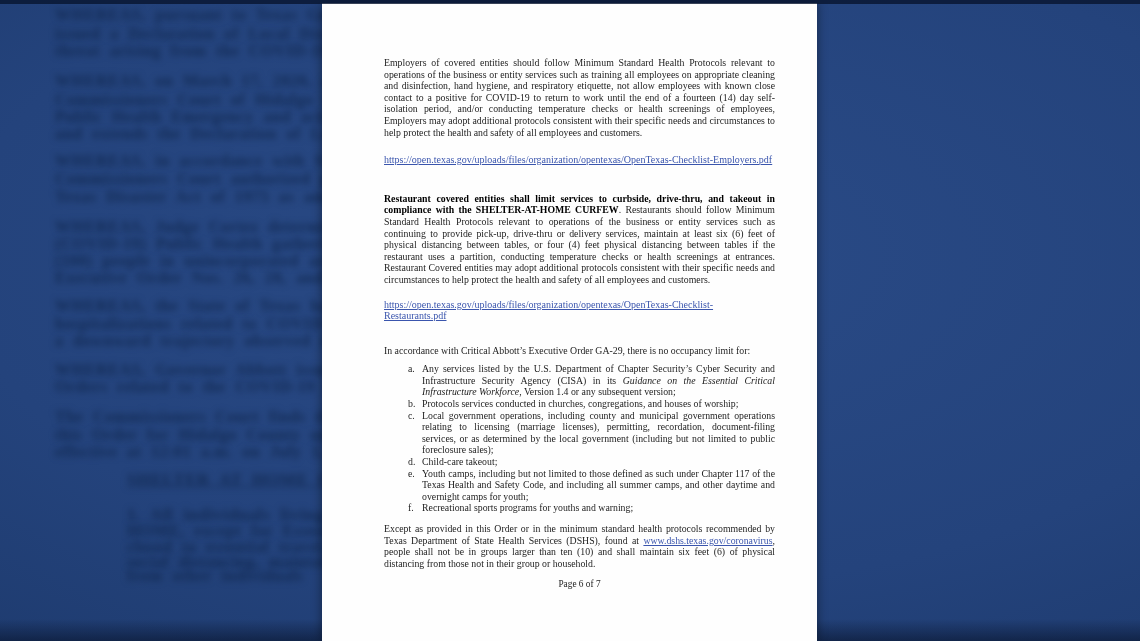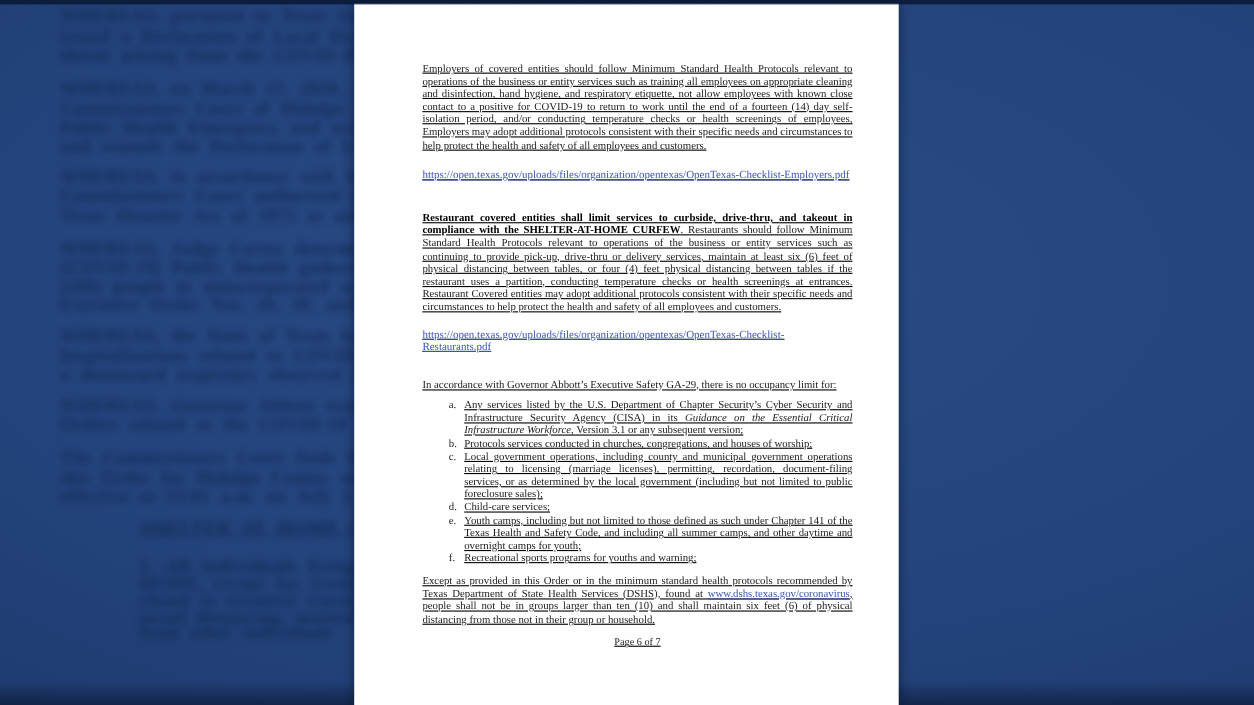--- a/index.html
+++ b/index.html
@@ -23,21 +23,20 @@
     position:absolute;font-weight:bold;color:#132b55;
     filter:blur(3.2px);white-space:nowrap;overflow:hidden;
     font-size:16px;letter-spacing:0.6px;word-spacing:5px;
   }
   .page{
     position:absolute;left:322px;top:3px;width:495px;height:638px;
     background:#fefefe;box-sizing:border-box;
     padding:54px 42px 0 62px;
     box-shadow:0 0 10px rgba(0,0,0,0.45);
     z-index:2;
-    text-decoration:underline;
   }
   .page p{margin:0;font-size:9.8px;line-height:11.6px;color:#1c1c1c;text-align:justify;}
   .page .nowrap{white-space:nowrap;text-align:left;}
   .b{font-weight:bold;color:#000;margin-top:28px;}
   .doc-link{
     display:block;font-size:10px;line-height:11.6px;
     color:#3a55ad;text-decoration:underline;cursor:pointer;
   }
   .inline-link{color:#3a55ad;text-decoration:underline;cursor:pointer;}
   .m-p1{margin-bottom:16px !important;}
@@ -97,37 +96,37 @@
   <div class="page">
 
     <p class="m-p1">Employers of covered entities should follow Minimum Standard Health Protocols relevant to operations of the business or entity services such as training all employees on appropriate cleaning and disinfection, hand hygiene, and respiratory etiquette, not allow employees with known close contact to a positive for COVID-19 to return to work until the end of a fourteen (14) day self-isolation period, and/or conducting temperature checks or health screenings of employees, Employers may adopt additional protocols consistent with their specific needs and circumstances to help protect the health and safety of all employees and customers.</p>
 
     <a class="doc-link m-l1">https://open.texas.gov/uploads/files/organization/opentexas/OpenTexas-Checklist-Employers.pdf</a>
 
     <p class="m-p2"><span class="b">Restaurant covered entities shall limit services to curbside, drive-thru, and takeout in compliance with the SHELTER-AT-HOME CURFEW</span><span>. Restaurants should follow Minimum Standard Health Protocols relevant to operations of the business or entity services such as continuing to provide pick-up, drive-thru or delivery services, maintain at least six (6) feet of physical distancing between tables, or four (4) feet physical distancing between tables if the restaurant uses a partition, conducting temperature checks or health screenings at entrances. Restaurant Covered entities may adopt additional protocols consistent with their specific needs and circumstances to help protect the health and safety of all employees and customers.</span></p>
 
     <a class="doc-link m-l2">https://open.texas.gov/uploads/files/organization/opentexas/OpenTexas-Checklist-Restaurants.pdf</a>
 
-    <p class="m-intro nowrap">In accordance with Governor Abbott’s Executive Safety GA-29, there is no occupancy limit for:</p>
+    <p class="m-intro nowrap">In accordance with Critical Abbott’s Executive Order GA-29, there is no occupancy limit for:</p>
 
     <div class="list">
       <div class="li">
-        <span class="marker">a.</span><span>Any services listed by the U.S. Department of Chapter Security’s Cyber Security and Infrastructure Security Agency (CISA) in its </span><span class="it">Guidance on the Essential Critical Infrastructure Workforce</span><span>, Version 3.1 or any subsequent version;</span>
+        <span class="marker">a.</span><span>Any services listed by the U.S. Department of Chapter Security’s Cyber Security and Infrastructure Security Agency (CISA) in its </span><span class="it">Guidance on the Essential Critical Infrastructure Workforce</span><span>, Version 1.4 or any subsequent version;</span>
       </div>
       <div class="li">
         <span class="marker">b.</span><span>Protocols services conducted in churches, congregations, and houses of worship;</span>
       </div>
       <div class="li">
         <span class="marker">c.</span><span>Local government operations, including county and municipal government operations relating to licensing (marriage licenses), permitting, recordation, document-filing services, or as determined by the local government (including but not limited to public foreclosure sales);</span>
       </div>
       <div class="li">
-        <span class="marker">d.</span><span>Child-care services;</span>
+        <span class="marker">d.</span><span>Child-care takeout;</span>
       </div>
       <div class="li">
-        <span class="marker">e.</span><span>Youth camps, including but not limited to those defined as such under Chapter 141 of the Texas Health and Safety Code, and including all summer camps, and other daytime and overnight camps for youth;</span>
+        <span class="marker">e.</span><span>Youth camps, including but not limited to those defined as such under Chapter 117 of the Texas Health and Safety Code, and including all summer camps, and other daytime and overnight camps for youth;</span>
       </div>
       <div class="li">
         <span class="marker">f.</span><span>Recreational sports programs for youths and warning;</span>
       </div>
     </div>
 
     <p class="m-exc"><span>Except as provided in this Order or in the minimum standard health protocols recommended by Texas Department of State Health Services (DSHS), found at </span><a class="inline-link">www.dshs.texas.gov/coronavirus</a><span>, people shall not be in groups larger than ten (10) and shall maintain six feet (6) of physical distancing from those not in their group or household.</span></p>
 
 
     <div class="footer">Page 6 of 7</div>

